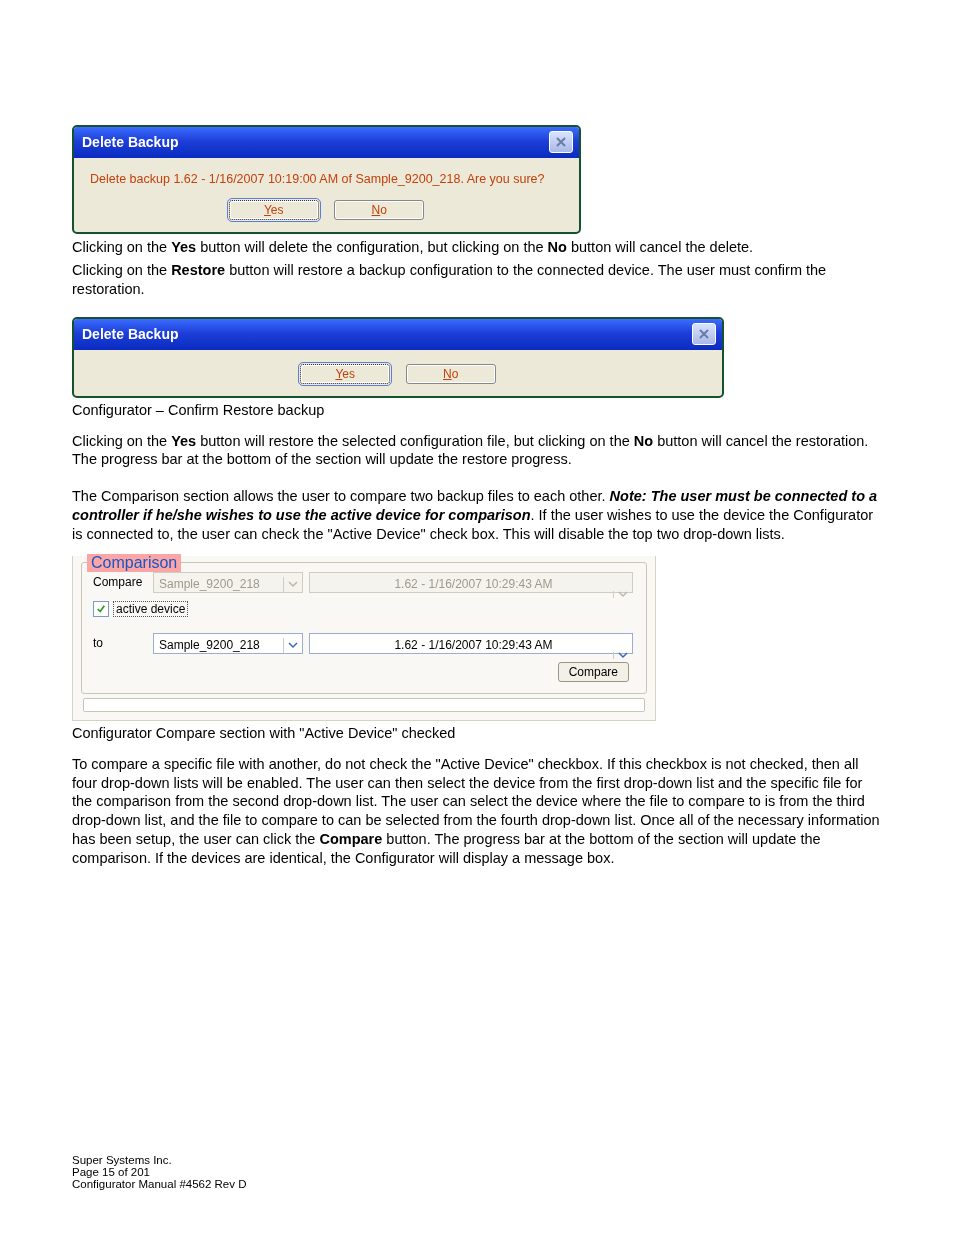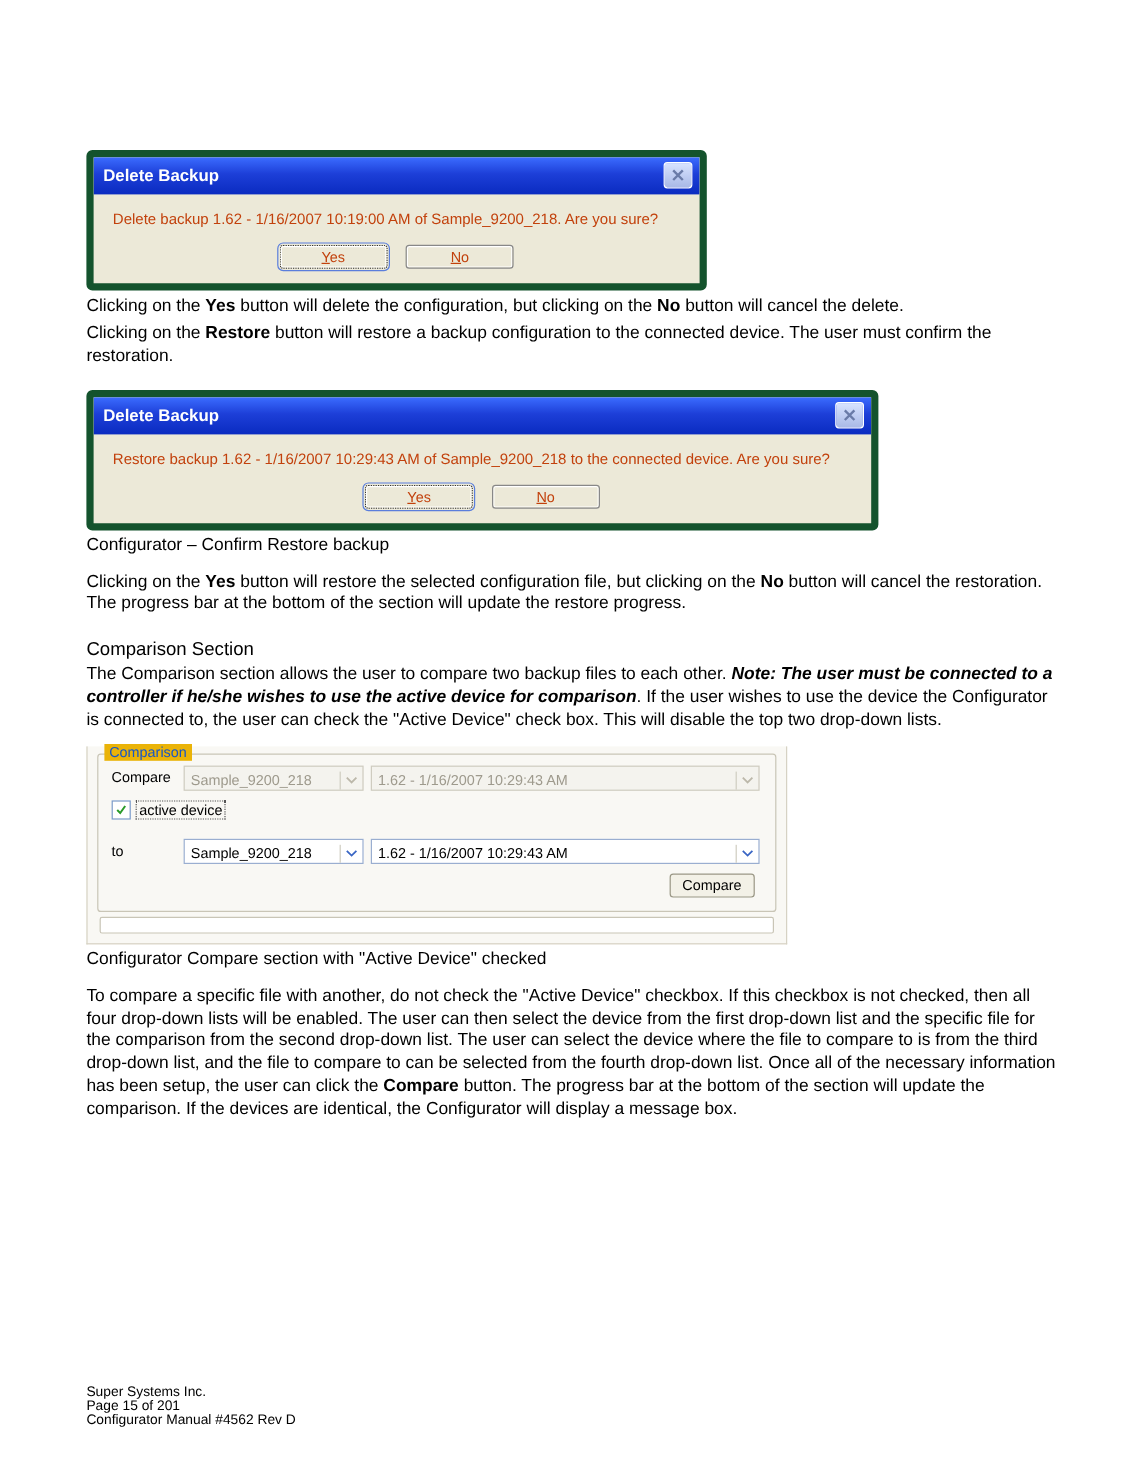--- a/index.html
+++ b/index.html
@@ -18,21 +18,21 @@
     box-sizing: border-box;
   }
   .content {
     width: 810px;
     margin: 0 auto;
     padding-top: 65px;
   }
 
   
   .dlg {
-    border: 6px solid #14532d;
+    border: 2px solid #14532d;
     border-radius: 5px;
     background: #ece9d8;
     margin-bottom: 4px;
     overflow: hidden;
     box-shadow: 0 0 0 0;
   }
   .dlg-titlebar {
     background: linear-gradient(to bottom, #3b6cff 0%, #1d3fd8 45%, #0a2bc0 100%);
     color: #fff;
     font-weight: bold;
@@ -130,23 +130,23 @@
     position: absolute;
     left: 8px; right: 8px; top: 6px; bottom: 0;
     border: 1px solid #c9c5b6;
     border-radius: 3px;
     pointer-events: none;
   }
   .fieldset-legend {
     position: absolute;
     left: 14px;
     top: -2px;
-    background: #eab308;
+    background: #fca5a5;
     color: #1556c9;
-    font-size: 12px;
+    font-size: 16px;
     padding: 0 4px;
     z-index: 2;
   }
   .row {
     display: flex;
     align-items: center;
     margin: 6px 0;
     padding-left: 10px;
   }
   .row-label {
@@ -165,21 +165,21 @@
     font-family: Tahoma, Arial, sans-serif;
     padding: 4px 0 0 5px;
     box-sizing: border-box;
   }
   .dd.disabled {
     background: #f4f3ee;
     color: #9e9a8d;
     border-color: #cfccc0;
   }
   .dd-small { width: 150px; margin-right: 6px; }
-  .dd-large { width: 324px; }
+  .dd-large { width: 324px; flex-direction: column; }
   .dd-arrow {
     margin-left: auto;
     width: 18px;
     height: 100%;
     display: flex;
     align-items: center;
     justify-content: center;
     border-left: 1px solid #cfccc0;
   }
   .dd.disabled .dd-arrow svg path { stroke: #bcb8aa; }
@@ -277,34 +277,32 @@
     <div class="dlg" style="width:648px">
       <div class="dlg-titlebar">
         <span>Delete Backup</span>
         <div class="dlg-close gray">
           <svg viewBox="0 0 12 12">
               <path d="M2 2 L10 10 M10 2 L2 10" stroke="currentColor" stroke-width="2" fill="none"></path>
             </svg>
         </div>
       </div>
       <div class="dlg-body">
-        <div class="dlg-msg">Restore backup 1.62 - 1/16/2007 10:29:43 AM of Sample_9200_218 to the connected device.  Are you sure?</div>
         <div class="dlg-buttons">
           <span class="dlg-btn default"><u>Y</u>es</span>
           <span class="dlg-btn"><u>N</u>o</span>
         </div>
       </div>
     </div>
     <div class="caption">Configurator – Confirm Restore backup</div>
 
     <p class="para spaced">
       <span>Clicking on the </span><span class="bold">Yes</span><span> button will restore the selected configuration file, but clicking on the </span><span class="bold">No</span><span> button will cancel the restoration.  The progress bar at the bottom of the section will update the restore progress.</span>
     </p>
 
-    <div class="section-heading">Comparison Section</div>
 
     <p class="para">
       <span>The Comparison section allows the user to compare two backup files to each other.  </span><span class="bolditalic">Note: The user must be connected to a controller if he/she wishes to use the active device for comparison</span><span>.  If the user wishes to use the device the Configurator is connected to, the user can check the "Active Device" check box.  This will disable the top two drop-down lists.</span>
     </p>
 
     <div class="panel-wrap">
       <div class="fieldset">
         <div class="fieldset-border"></div>
         <div class="fieldset-legend">Comparison</div>
 

